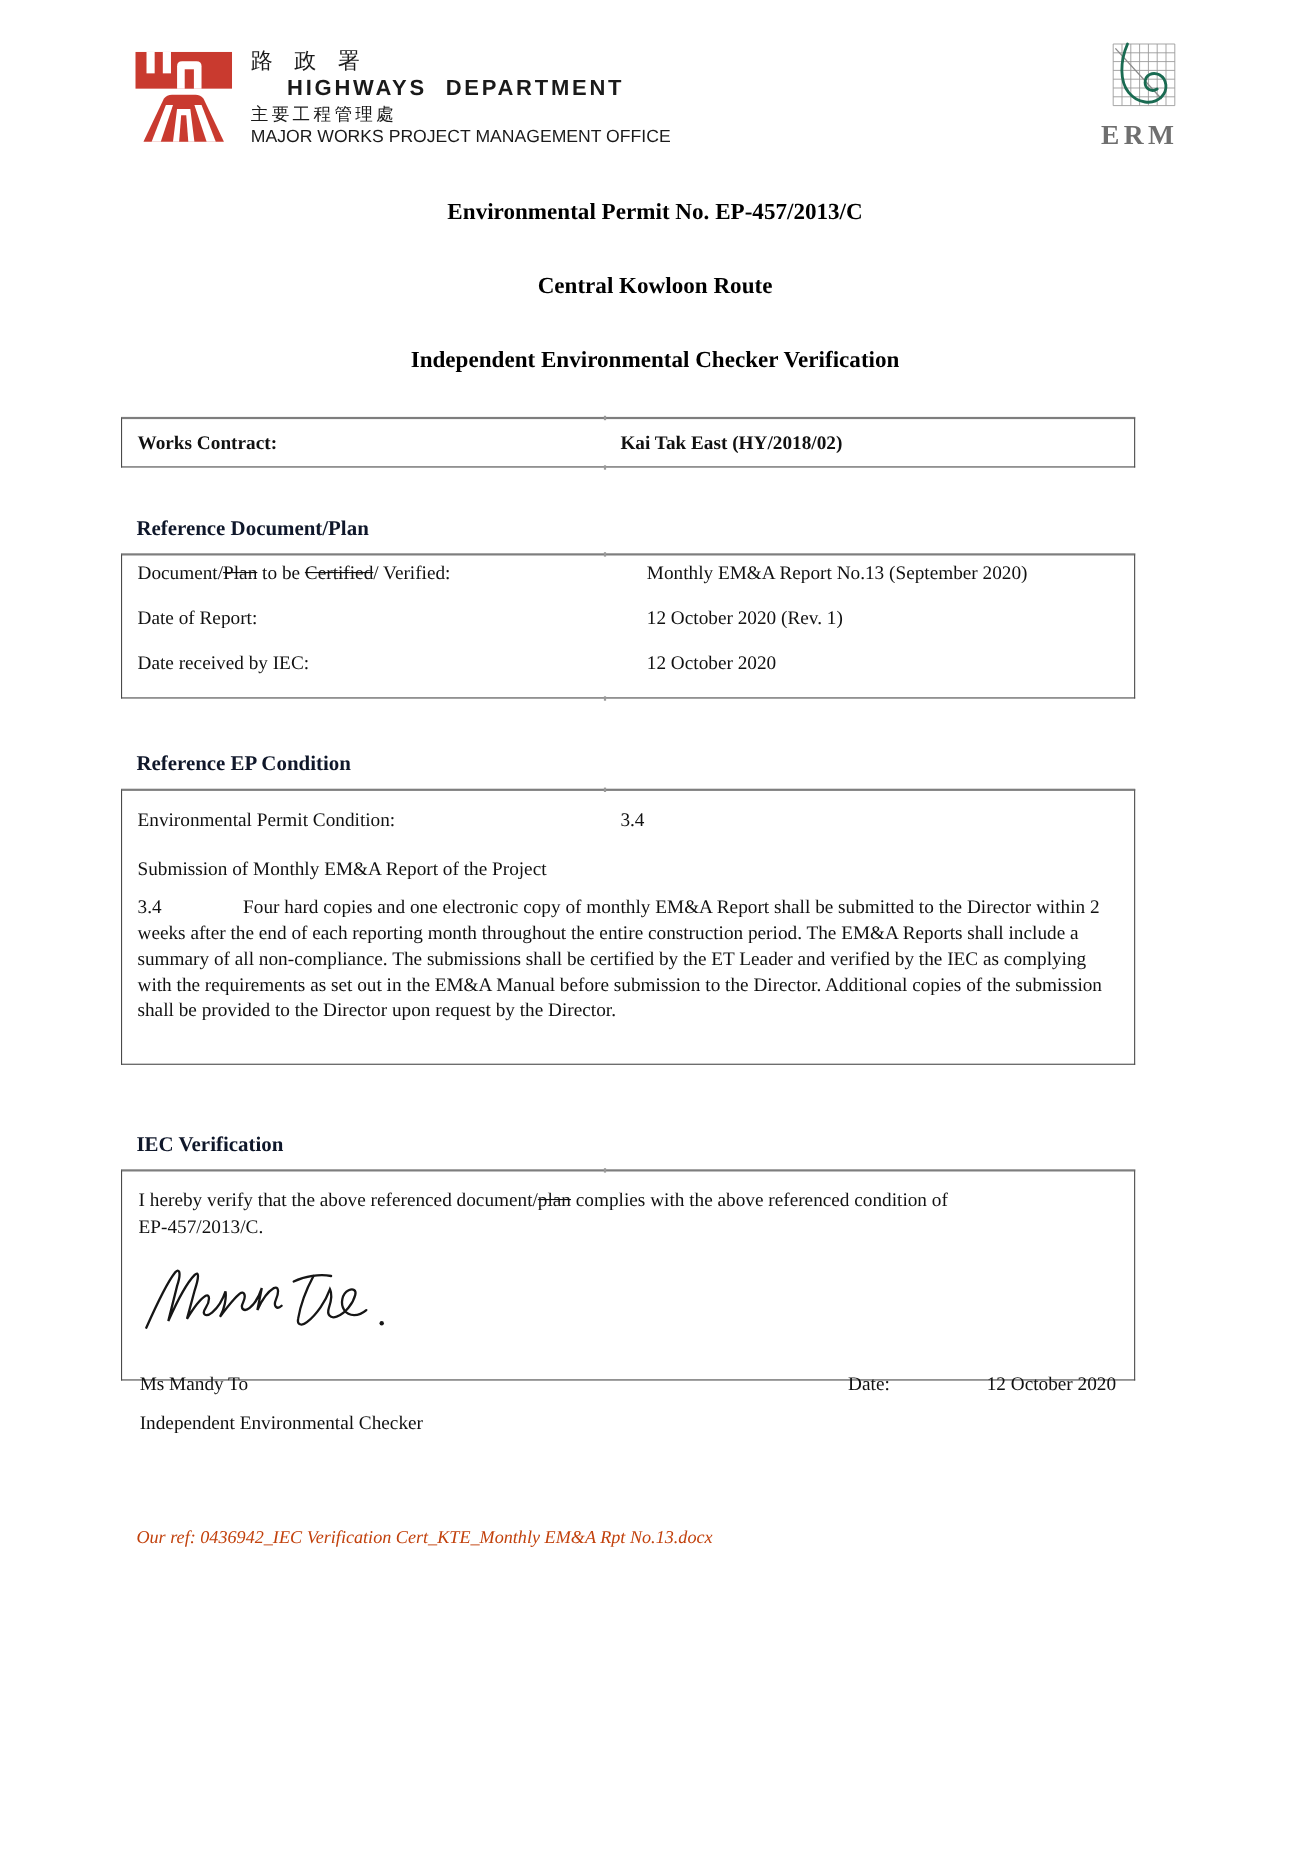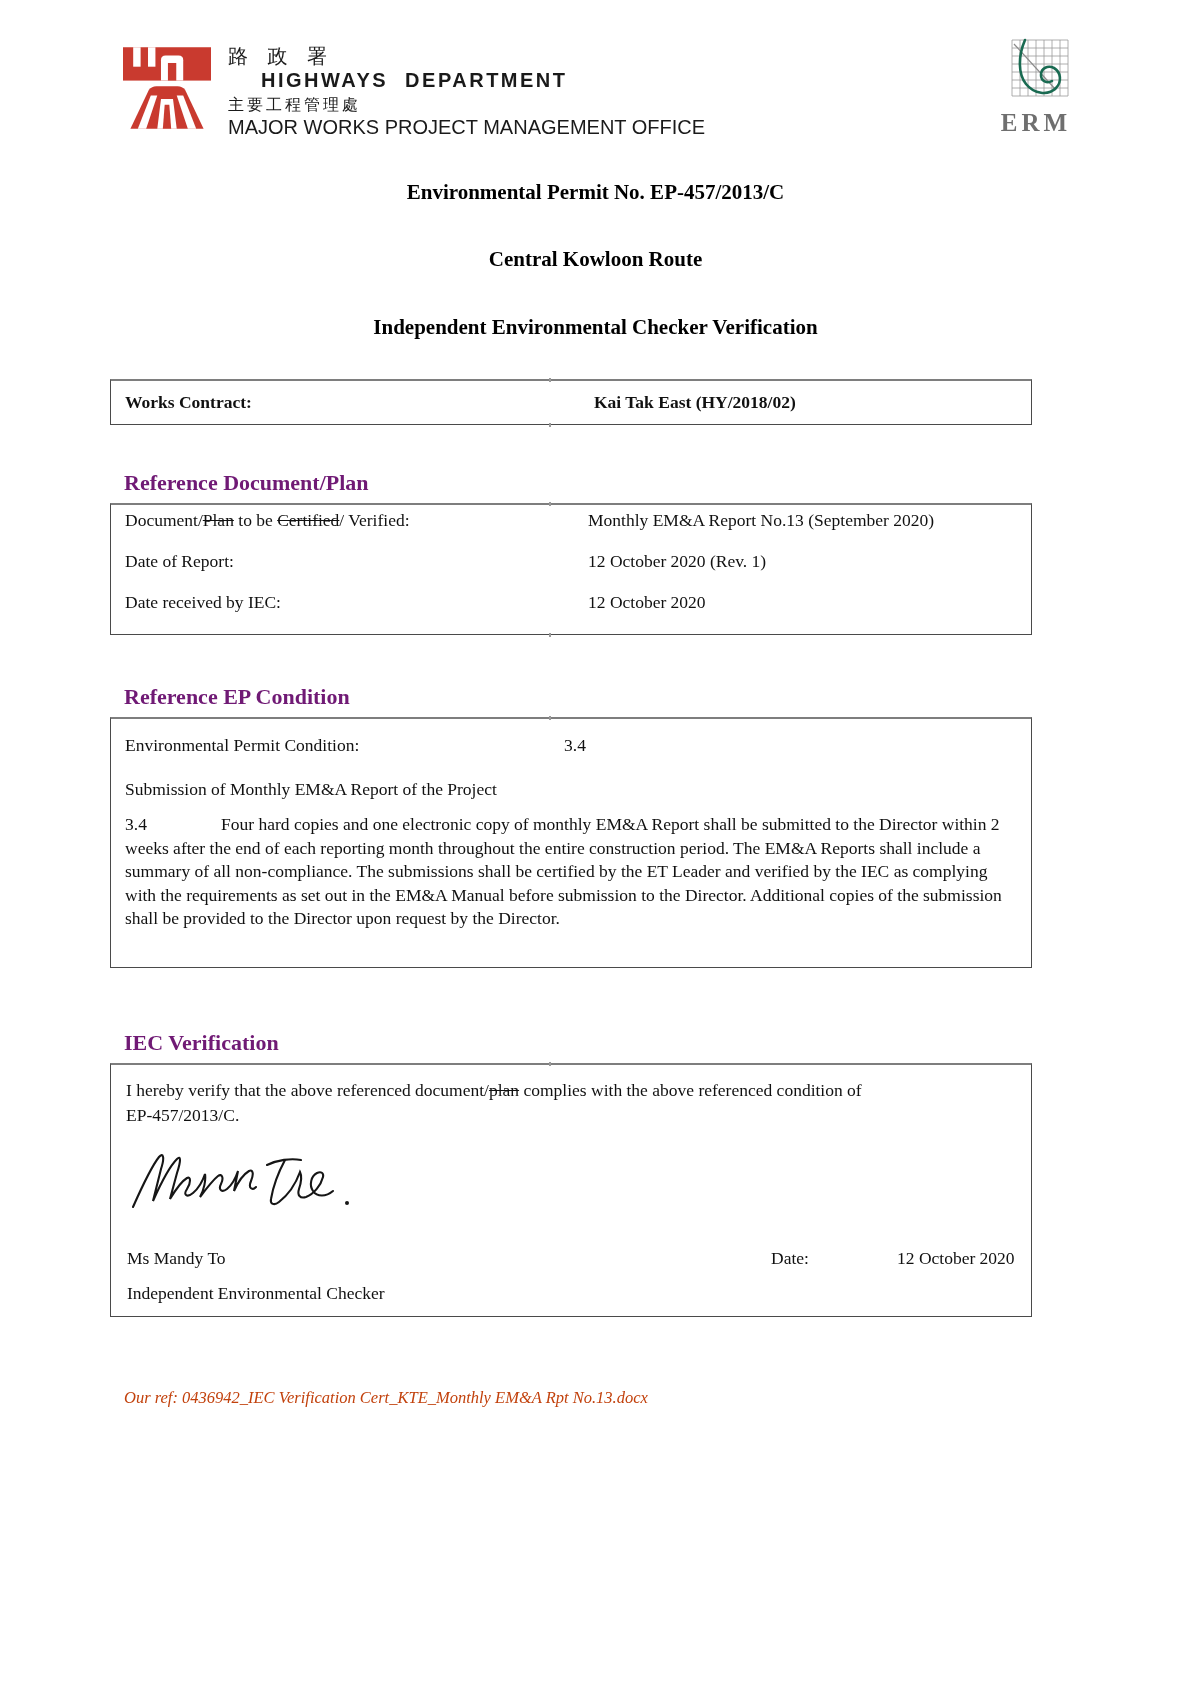--- a/index.html
+++ b/index.html
@@ -9,55 +9,55 @@
     overflow:hidden;margin:0 auto;
   }
   .sans{font-family:"Liberation Sans","DejaVu Sans",sans-serif;}
 
   
   .hd-logo{position:absolute;left:123px;top:45px;width:88px;height:86px;}
   .hd-text{position:absolute;left:228px;top:46px;line-height:1;}
   .hd-cn{font-size:20px;letter-spacing:7px;color:#1a1a1a;}
   .hd-en{font-size:20px;font-weight:bold;letter-spacing:2.5px;word-spacing:9px;color:#1a1a1a;margin-top:4px;margin-left:33px;}
   .office-cn{font-size:16px;letter-spacing:3px;color:#1a1a1a;margin-top:7px;}
-  .office-en{font-size:20px;letter-spacing:0px;color:#1a1a1a;margin-top:4px;}
+  .office-en{font-size:16px;letter-spacing:0px;color:#1a1a1a;margin-top:4px;}
   .erm{position:absolute;left:996px;top:38px;width:80px;text-align:center;}
   .erm-label{font-size:25px;font-weight:600;letter-spacing:4px;color:#6f6f6f;margin-top:1px;
     font-family:"Liberation Serif","DejaVu Serif",serif;}
 
   
   .title{position:absolute;left:0;width:1191px;text-align:center;font-weight:bold;font-size:21px;color:#000;}
   .t1{top:180px;} .t2{top:247px;} .t3{top:315px;}
 
   
-  .sec-head{position:absolute;left:124px;font-size:22px;font-weight:bold;color:#701a75;}
+  .sec-head{position:absolute;left:124px;font-size:19px;font-weight:bold;color:#0f172a;}
 
   
   .tbox{
     position:absolute;left:110px;width:922px;box-sizing:border-box;
     border:1.6px solid #4a4a4a;border-top:2.4px solid #7e7e7e;background:#fff;
     font-size:17.5px;
   }
   .tick{position:absolute;left:438px;width:2px;height:4px;background:#9a9a9a;}
   .tick-t{top:-3px;} .tick-b{bottom:-3px;}
 
-  .box-works{top:379px;height:46px;display:flex;align-items:center;font-weight:bold;gap:30px;}
+  .box-works{top:379px;height:46px;display:flex;align-items:center;font-weight:bold;}
   .cell-label{width:440px;box-sizing:border-box;padding-left:14px;}
   .cell-value{flex:1;padding-left:13px;}
 
   .box-refdoc{top:503px;height:132px;padding-top:5px;}
   .trow{height:41px;display:flex;align-items:flex-start;gap:24px;}
 
   .box-ep{top:717px;height:251px;}
   .ep-condrow{position:absolute;top:16px;left:0;right:0;display:flex;}
   .ep-subject{position:absolute;top:60px;left:14px;}
   .ep-clause{position:absolute;top:94px;left:14px;width:888px;line-height:23.5px;text-align:left;}
   .clause-no{display:inline-block;width:96px;}
 
-  .box-iec{top:1063px;height:254px;}
+  .box-iec{top:1063px;height:192px;}
   .iec-statement{position:absolute;top:13px;left:15px;width:888px;line-height:25px;}
   .sig{position:absolute;top:80px;left:14px;}
   .iec-name{position:absolute;top:183px;left:16px;}
   .iec-datelabel{position:absolute;top:183px;left:660px;}
   .iec-datevalue{position:absolute;top:183px;left:786px;}
   .iec-role{position:absolute;top:218px;left:16px;}
 
   .strike{text-decoration:line-through;}
 
   .our-ref{position:absolute;top:1388px;left:124px;font-size:16.5px;font-style:italic;color:#c2410c;}

